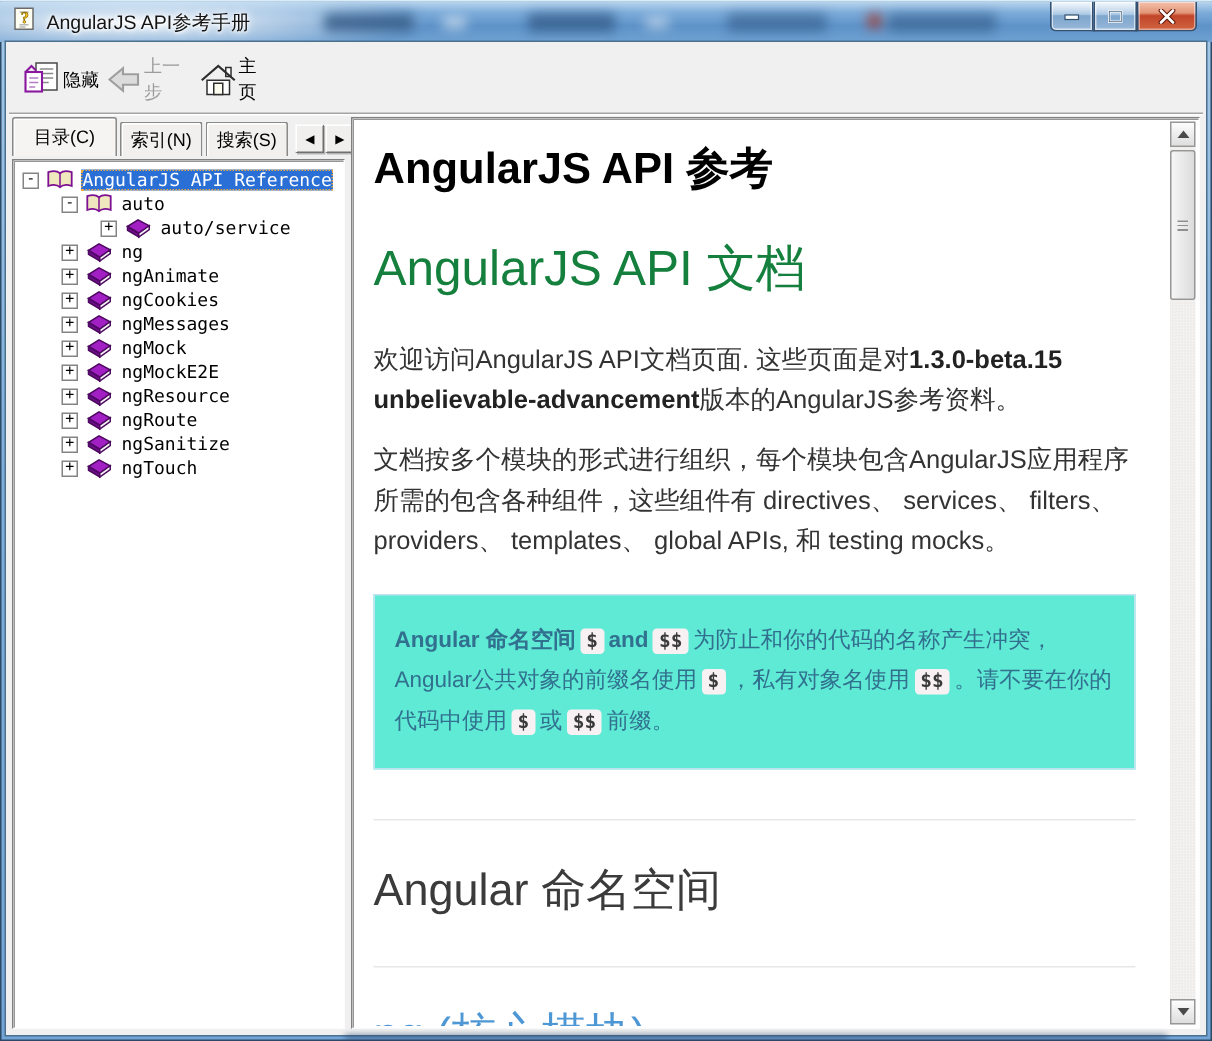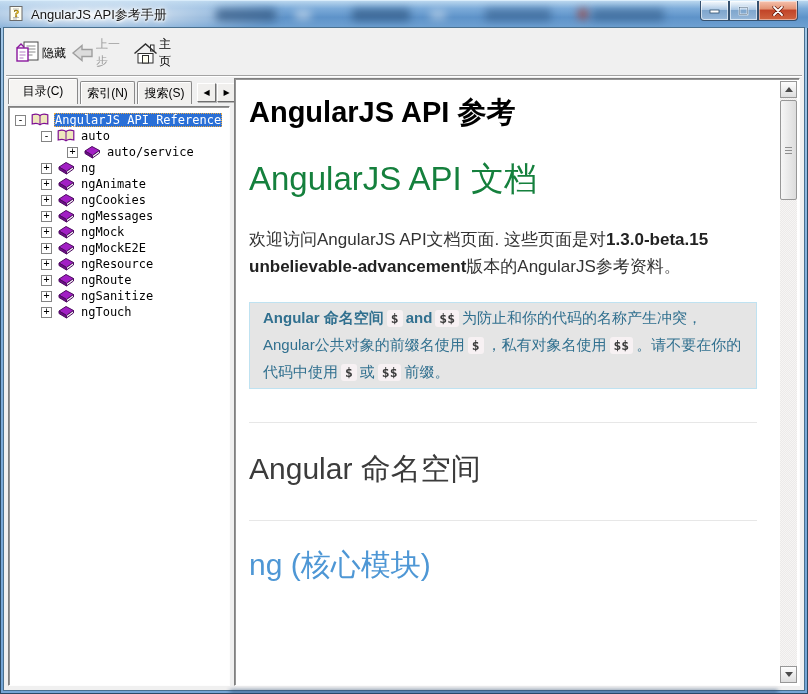--- a/index.html
+++ b/index.html
@@ -59,21 +59,21 @@
   .content-pane { position:absolute; left:230px; top:50px; width:566px; height:608px; background:#fff;
     border:1px solid; border-color:#808080 #fdfdfd #fdfdfd #808080; box-shadow:inset 1px 1px 0 rgba(64,64,64,.55); }
   .content-body { position:absolute; left:2px; top:2px; right:20px; bottom:1px; background:#fff; overflow:hidden; padding:6px 22px 0 12px; color:#333; }
 
   .doc-title { font-size:29px; font-weight:bold; color:#000; margin-top:6px; letter-spacing:0; }
   .doc-subtitle { font-size:33px; font-weight:400; color:#15803d; margin-top:24px; }
   .para { font-size:17px; line-height:27px; margin-top:24px; color:#333; }
   .para + .para { margin-top:13px; }
   .para b { color:#222; }
 
-  .infobox { margin-top:22px; background:#e5e5e5; border:1px solid #bfe2f1; color:#31708f; font-size:15px; line-height:26px; padding:2px 13px; }
+  .infobox { margin-top:22px; background:#5eead4; border:1px solid #bfe2f1; color:#31708f; font-size:15px; line-height:26px; padding:17px 13px; }
   .infobox b { font-weight:bold; }
   .code { font-family:"DejaVu Sans Mono",monospace; font-size:13px; background:#f7f1f3; color:#3a3a3a; font-weight:bold; padding:1px 4px; margin:0 3px; border-radius:3px; }
 
   .rule { border:none; border-top:1px solid #e7e7e7; margin-top:33px; }
   .section-heading { font-size:30px; font-weight:400; color:#3b3b3b; margin-top:26px; }
   .rule2 { border:none; border-top:1px solid #e7e7e7; margin-top:30px; }
   .module-heading { font-size:30px; font-weight:400; margin-top:24px; }
 
   
   .sbar { position:absolute; top:2px; right:2px; bottom:2px; width:17px; background:repeating-conic-gradient(#f6f5f4 0% 25%, #eceae9 0% 50%) 0 0/2px 2px; }
@@ -342,20 +342,21 @@
     </div>
 
     <div class="content-pane">
       <div class="content-body">
 
         <div class="doc-title">AngularJS API 参考</div>
         <div class="doc-subtitle">AngularJS API 文档</div>
 
         <p class="para"><span>欢迎访问AngularJS API文档页面. 这些页面是对</span><b>1.3.0-beta.15 unbelievable-advancement</b><span>版本的AngularJS参考资料。</span></p>
 
+        <p class="para">文档按多个模块的形式进行组织，每个模块包含AngularJS应用程序所需的包含各种组件，这些组件有 directives、 services、 filters、 providers、 templates、 global APIs, 和 testing mocks。</p>
 
         <div class="infobox">
           <b>Angular 命名空间</b><span class="code">$</span><b>and</b><span class="code">$$</span><span>为防止和你的代码的名称产生冲突，Angular公共对象的前缀名使用</span><span class="code">$</span><span>，私有对象名使用</span><span class="code">$$</span><span>。请不要在你的代码中使用</span><span class="code">$</span><span>或</span><span class="code">$$</span><span>前缀。</span>
         </div>
 
         <hr class="rule">
         <div class="section-heading">Angular 命名空间</div>
         <hr class="rule2">
 
         <div class="module-heading" style="color:#4e97d5">ng (核心模块)</div>

